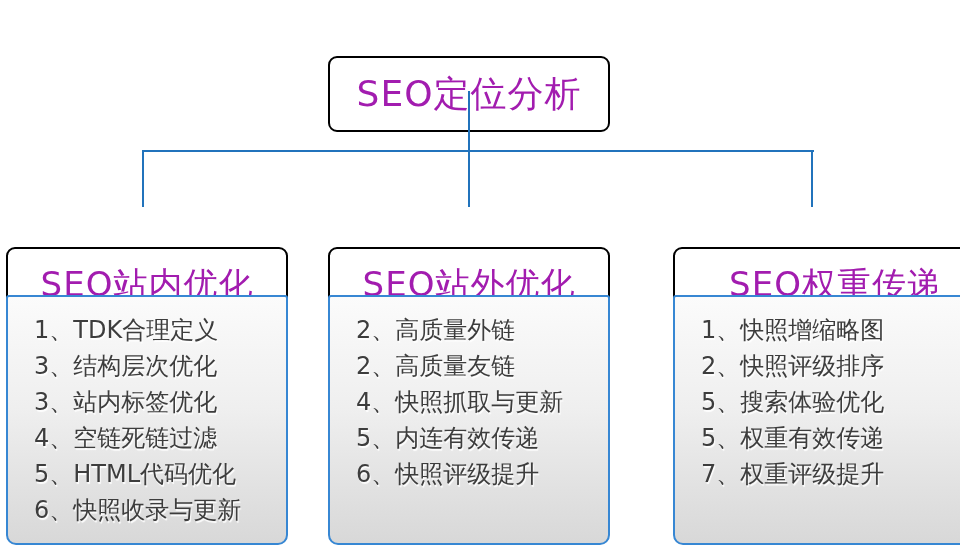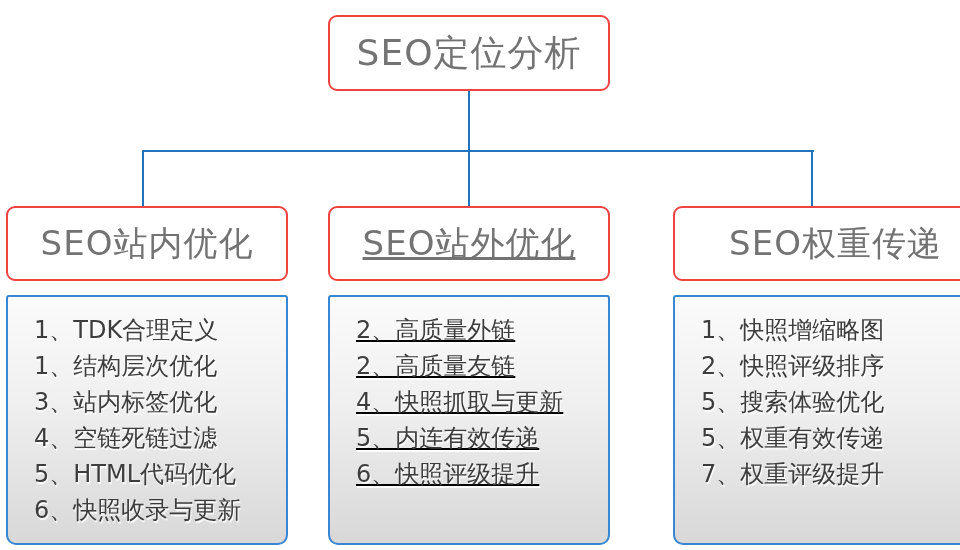--- a/index.html
+++ b/index.html
@@ -2,59 +2,59 @@
 <html><head>
 <meta charset="utf-8">
 <style>
   html, body { margin:0; padding:0; background:#ffffff; }
   .canvas {
     position:relative; width:960px; height:550px; background:#ffffff;
     font-family:"DejaVu Sans","Liberation Sans",sans-serif; overflow:hidden;
   }
   .node {
     position:absolute; box-sizing:border-box; background:#ffffff;
-    border:2px solid #ef4444; border-radius:9px;
+    border:2px solid #000000; border-radius:9px;
     display:flex; align-items:center; justify-content:center;
-    font-size:34px; color:#737373; letter-spacing:1px; white-space:nowrap;
+    font-size:34px; color:#a21caf; letter-spacing:1px; white-space:nowrap;margin-top:41px;
   }
   .line { position:absolute; background:#2173BC; }
   .list {
     position:absolute; box-sizing:border-box;
     border:2px solid #3787D3; border-radius:3px 3px 10px 10px;
     background:linear-gradient(180deg,#fbfbfb 0%,#efefef 45%,#d8d8d8 100%);
     padding:15px 0 0 26px;
   }
   .list-item {
     font-size:24px; line-height:36px; color:#3d3d3d; white-space:nowrap;
     text-shadow:1px 2px 1px rgba(255,255,255,0.95);
   }
   
   .col1 { left:6px;   width:282px; }
-  .col2 { left:328px; width:282px;text-decoration:underline; }
+  .col2 { left:328px; width:282px; }
   .col3 { left:673px; width:325px; }
   .hdr  { top:206px; height:75px; }
   .lst  { top:295px; height:250px; }
 </style>
 </head>
 <body>
 
 <div class="canvas">
 
   <div class="node" style="left:328px; top:15px; width:282px; height:76px; font-size:36px;">SEO定位分析</div>
 
   <div class="line" style="left:468px; top:91px;  width:2px;  height:60px;"></div>
   <div class="line" style="left:142px; top:150px; width:672px; height:2px;"></div>
   <div class="line" style="left:142px; top:150px; width:2px;  height:57px;"></div>
   <div class="line" style="left:468px; top:150px; width:2px;  height:57px;"></div>
   <div class="line" style="left:811px; top:150px; width:2px;  height:57px;"></div>
 
   <div class="node hdr col1">SEO站内优化</div>
   <div class="list lst col1">
     <div class="list-item">1、TDK合理定义</div>
-    <div class="list-item">1、结构层次优化</div>
+    <div class="list-item">3、结构层次优化</div>
     <div class="list-item">3、站内标签优化</div>
     <div class="list-item">4、空链死链过滤</div>
     <div class="list-item">5、HTML代码优化</div>
     <div class="list-item">6、快照收录与更新</div>
   </div>
 
   <div class="node hdr col2">SEO站外优化</div>
   <div class="list lst col2">
     <div class="list-item">2、高质量外链</div>
     <div class="list-item">2、高质量友链</div>

